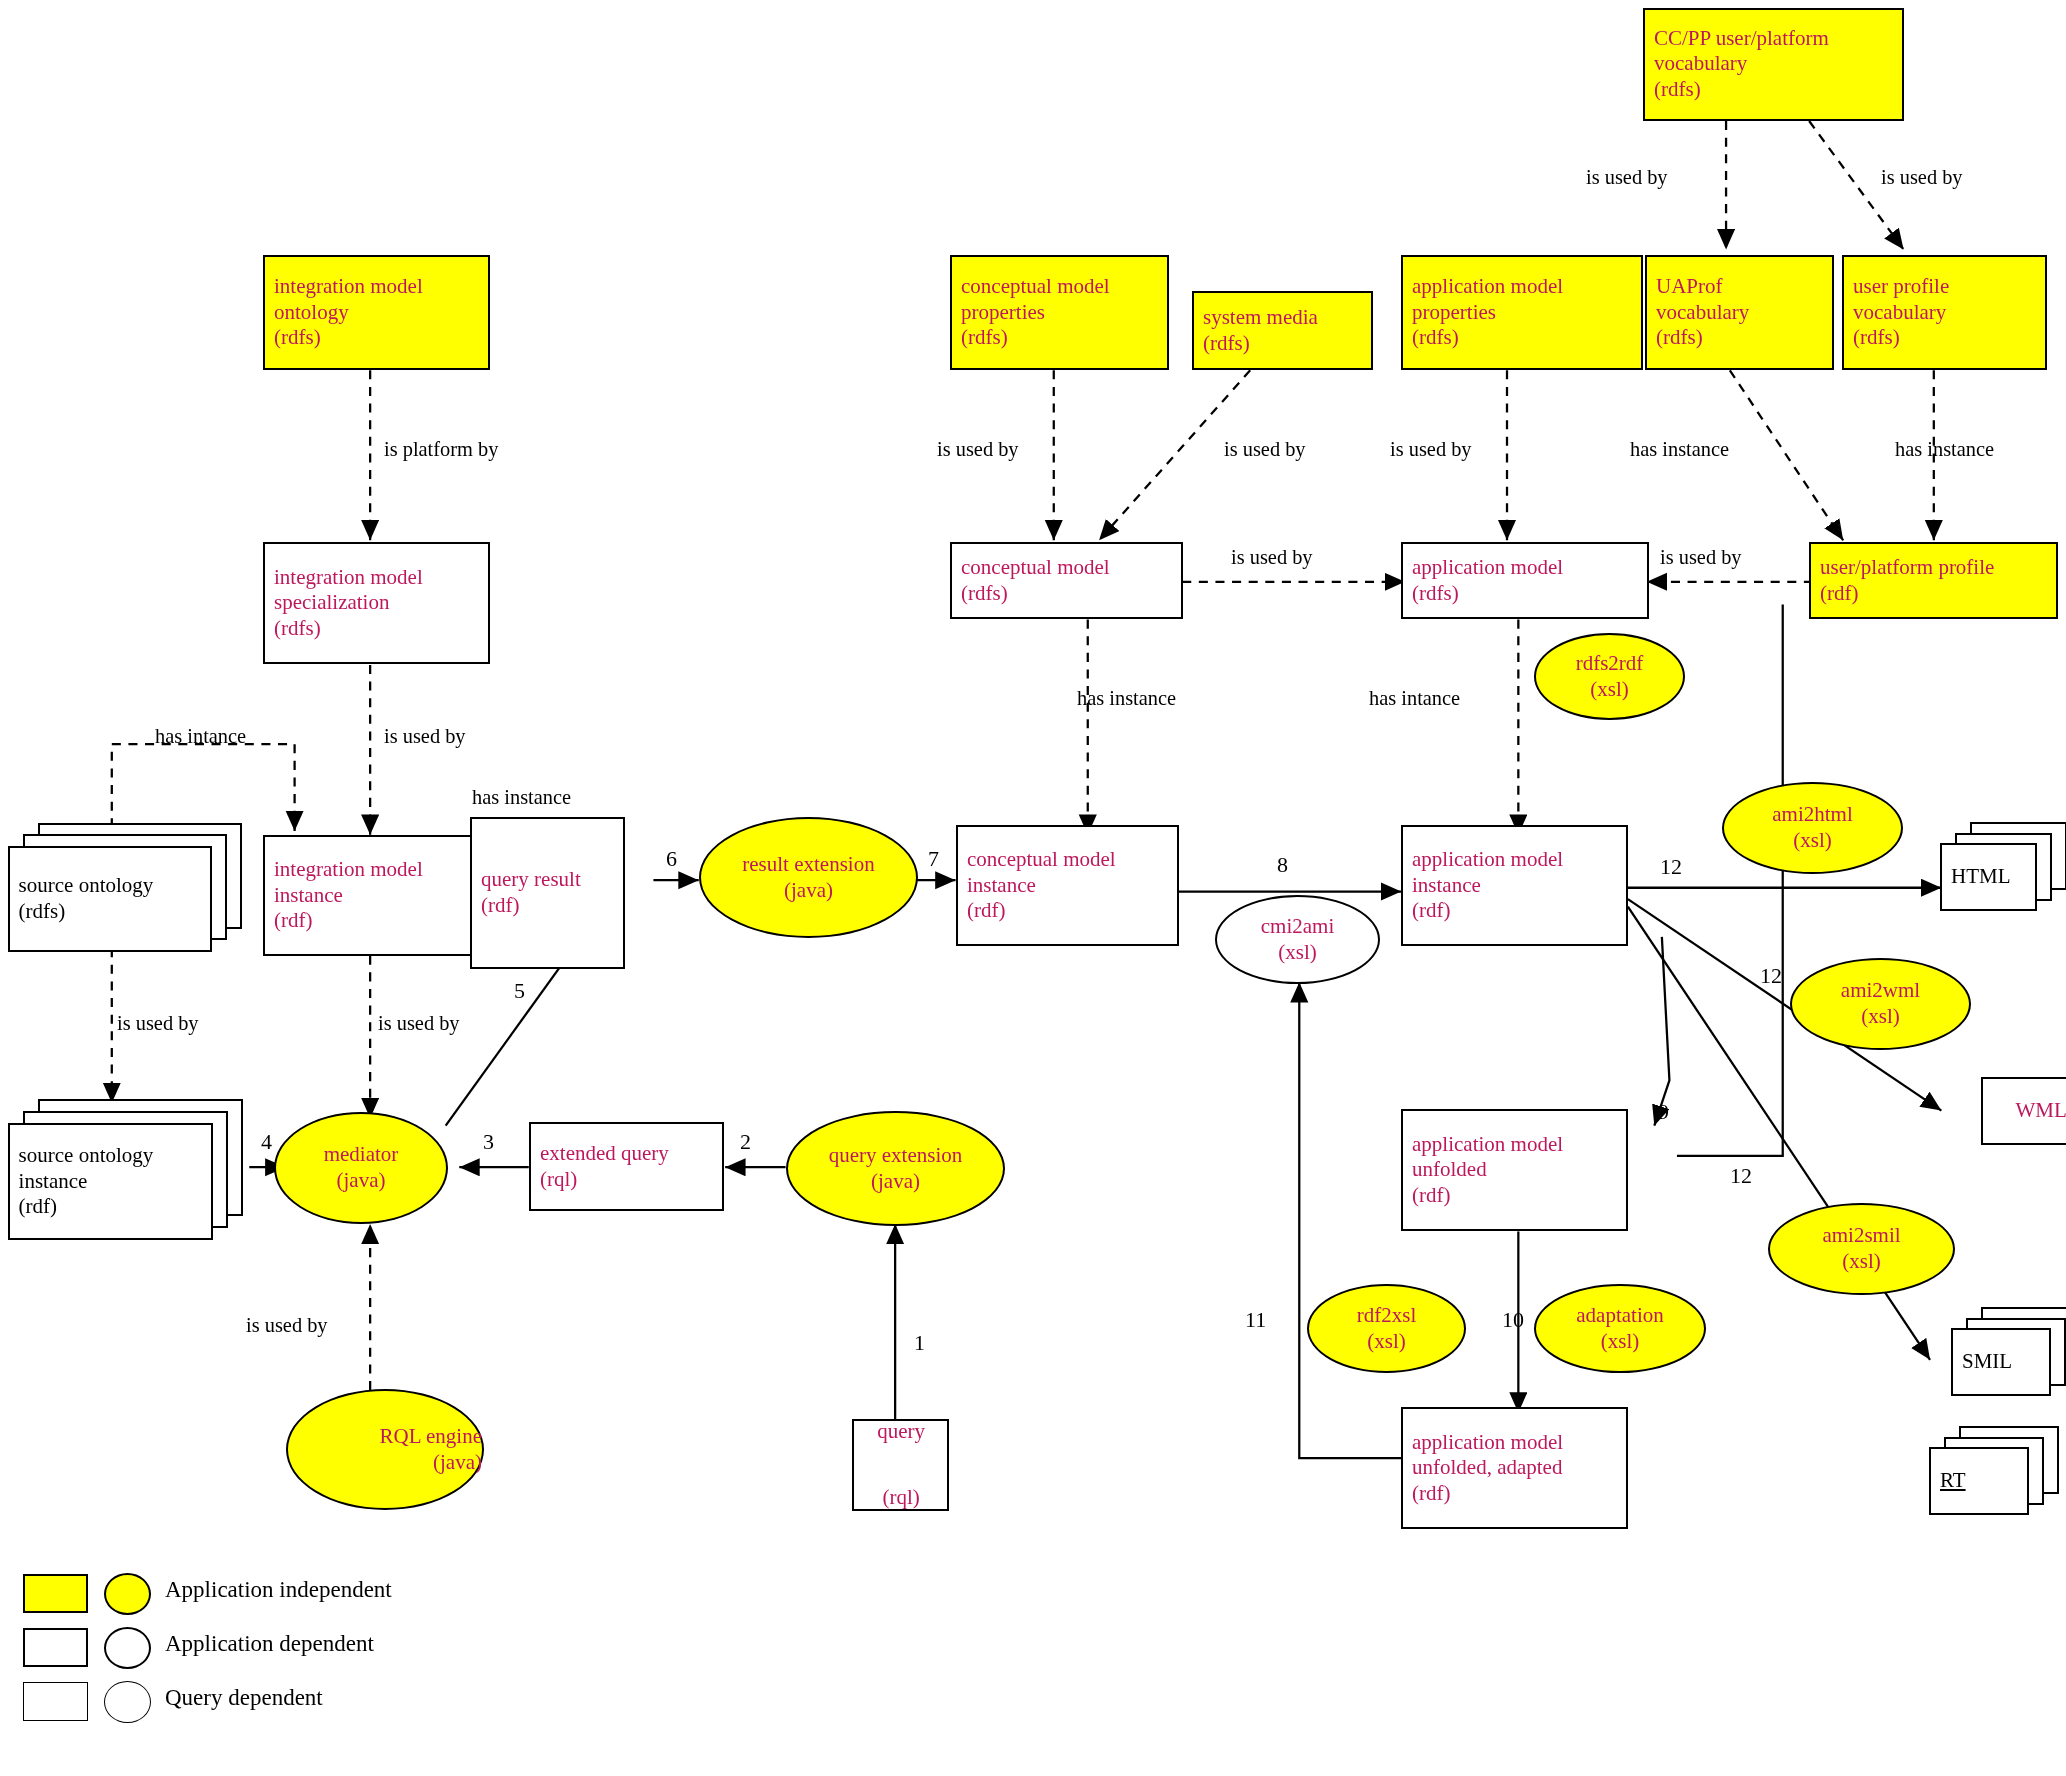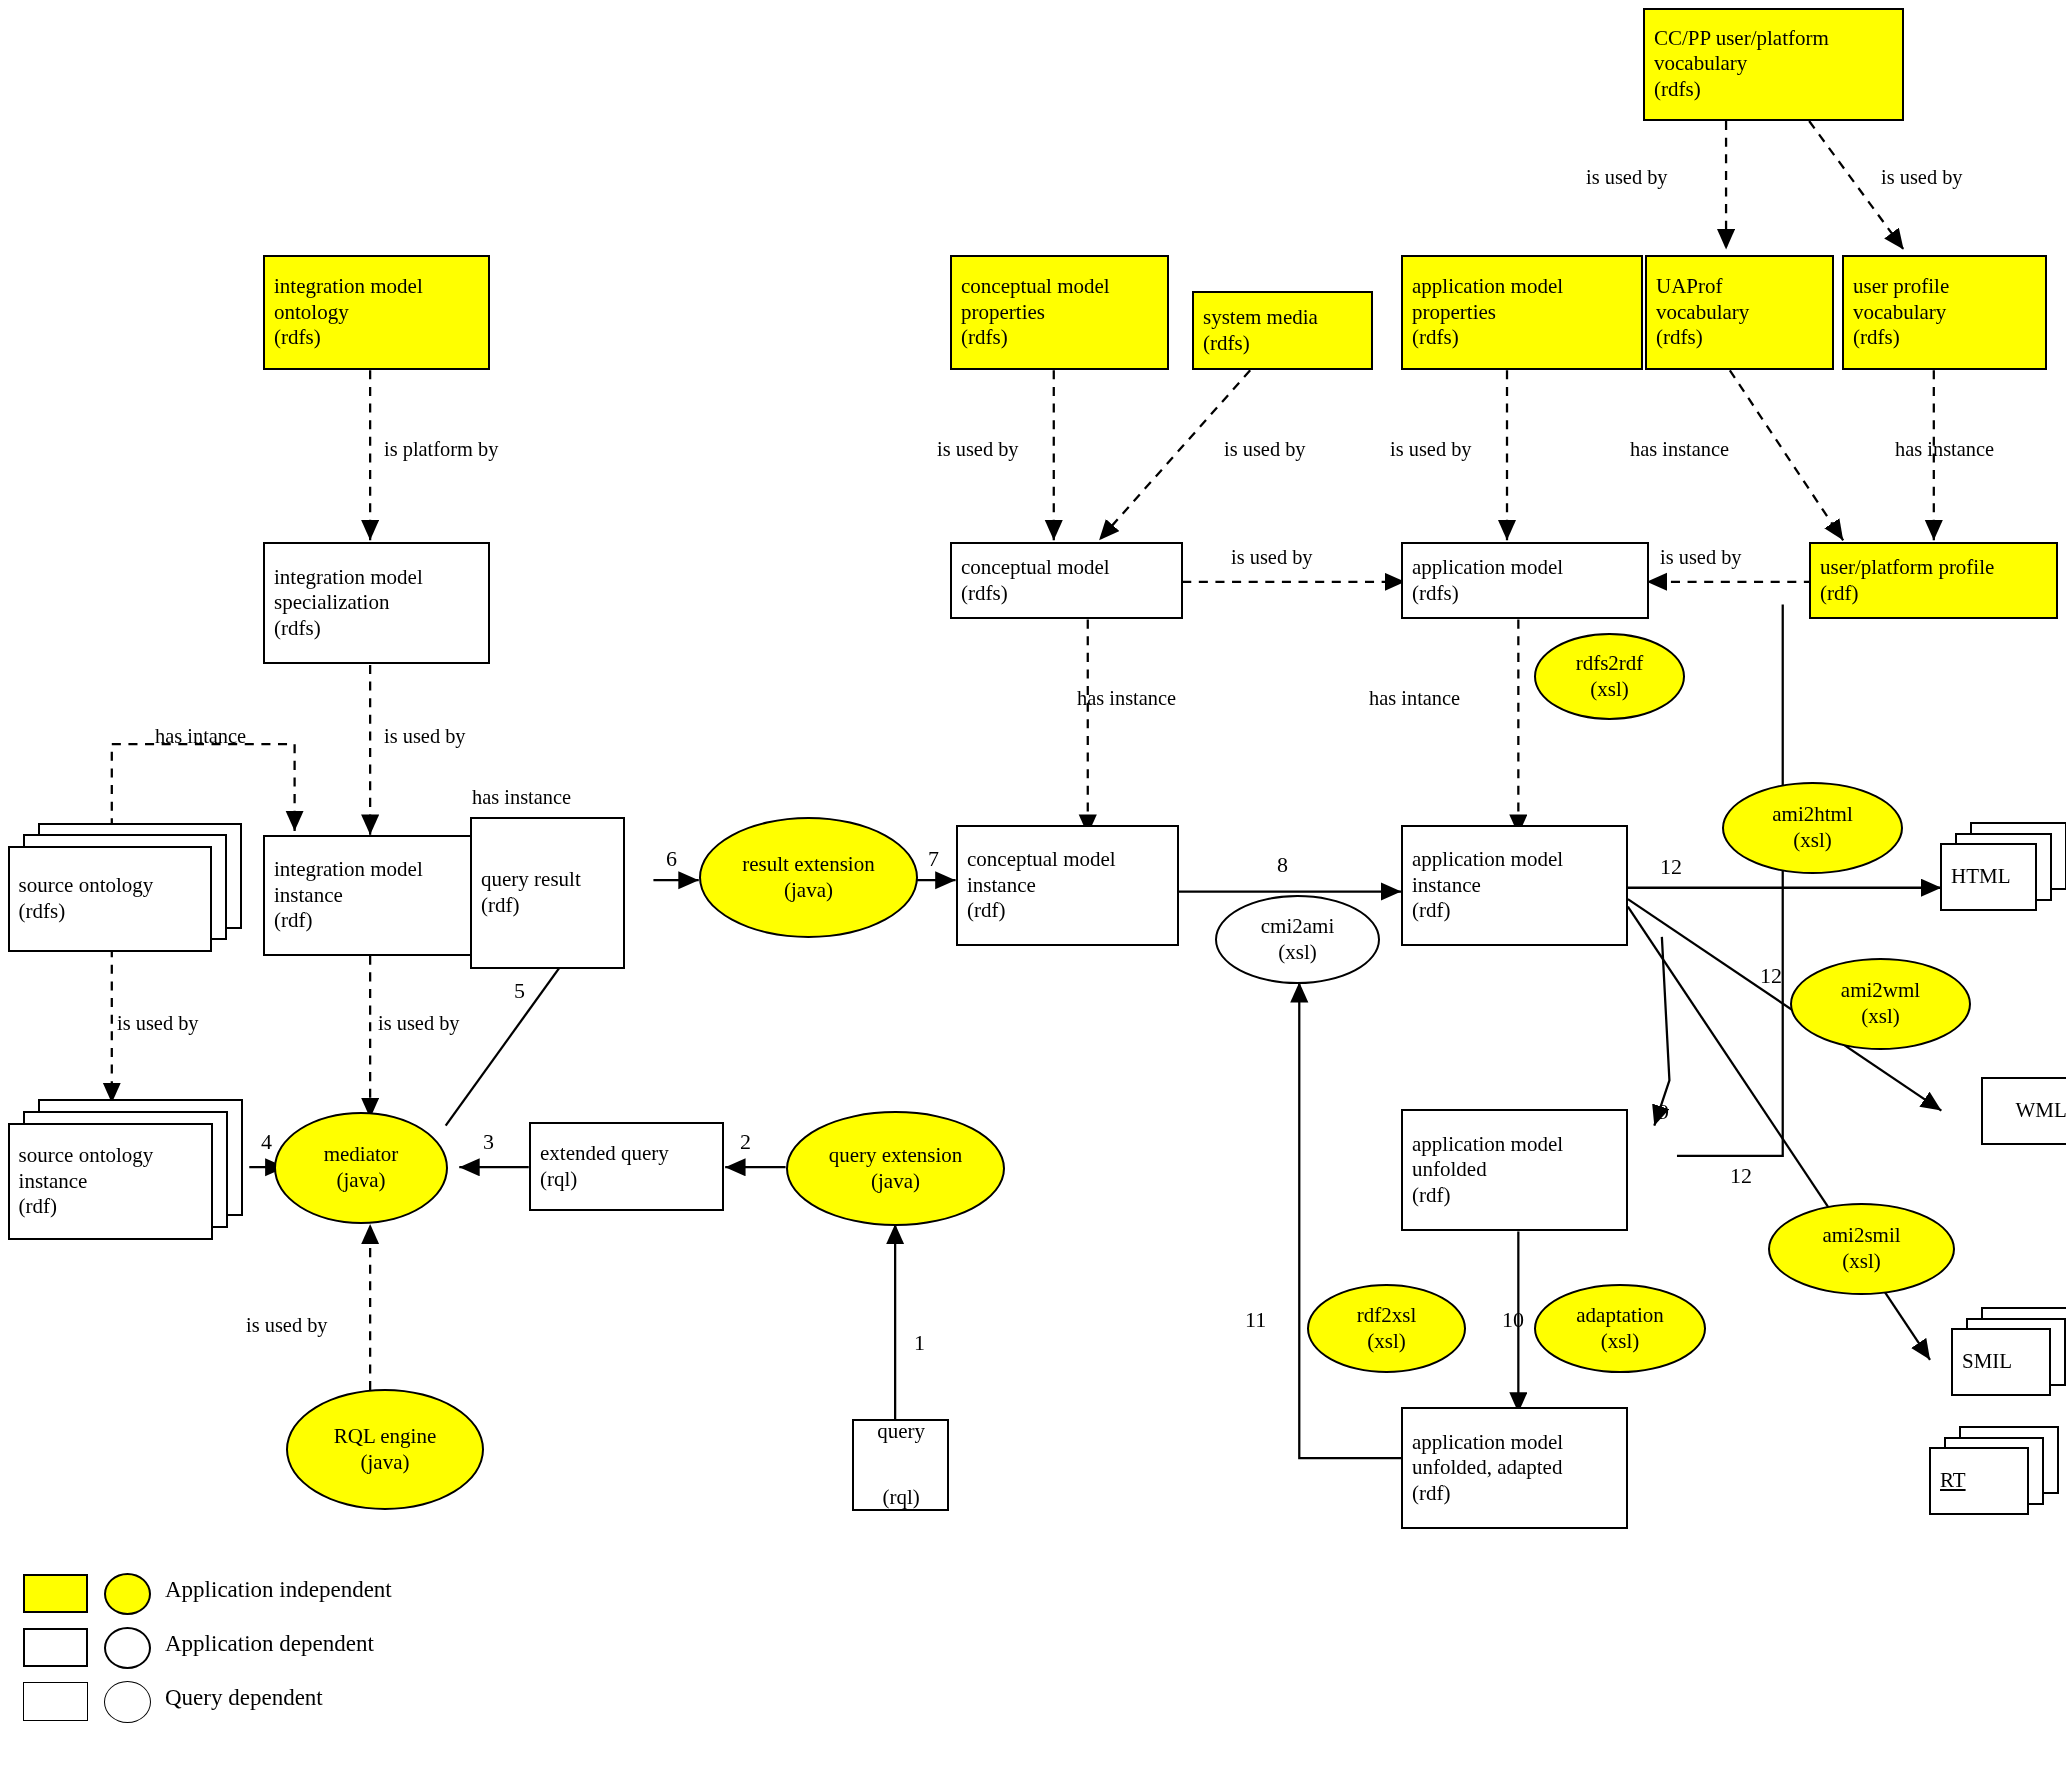--- a/index.html
+++ b/index.html
@@ -28,21 +28,21 @@
     pointer-events: none;
   }
   .node {
     position: absolute;
     box-sizing: border-box;
     display: flex;
     flex-direction: column;
     justify-content: center;
     font-size: 21px;
     line-height: 1.22;
-    color: #000000;
+    color: #be185d;
   }
   .node.rect {
     border: 2.3px solid #000;
     background: #ffffff;
     padding: 4.5px 7.6px 4.5px 9px;
     align-items: flex-start;
     text-align: left;
   }
   .node.rect.yellow {
     background: #ffff00;
@@ -428,21 +428,21 @@
   <div class="node ellipse yellow" style="left:1307px; top:1284px; width:159px; height:89px;">
     <span class="ln">rdf2xsl</span>
     <span class="ln">(xsl)</span>
   </div>
 
   <div class="node ellipse yellow" style="left:1534px; top:1284px; width:172px; height:89px;">
     <span class="ln">adaptation</span>
     <span class="ln">(xsl)</span>
   </div>
 
-  <div class="node ellipse yellow" style="left:286px; top:1389px; width:198px; height:121px;">
+  <div class="node ellipse yellow" style="left:286px; top:1389px; width:198px; height:121px;align-items:flex-end;">
     <span class="ln">RQL engine</span>
     <span class="ln">(java)</span>
   </div>
 
   <div class="node rect" style="left:852px; top:1419px; width:97px; height:92px; align-items:center; text-align:center;gap:40px;">
     <span class="ln">query</span>
     <span class="ln">(rql)</span>
   </div>
 
   <div class="node rect" style="left:1401px; top:1407px; width:227px; height:122px;">

